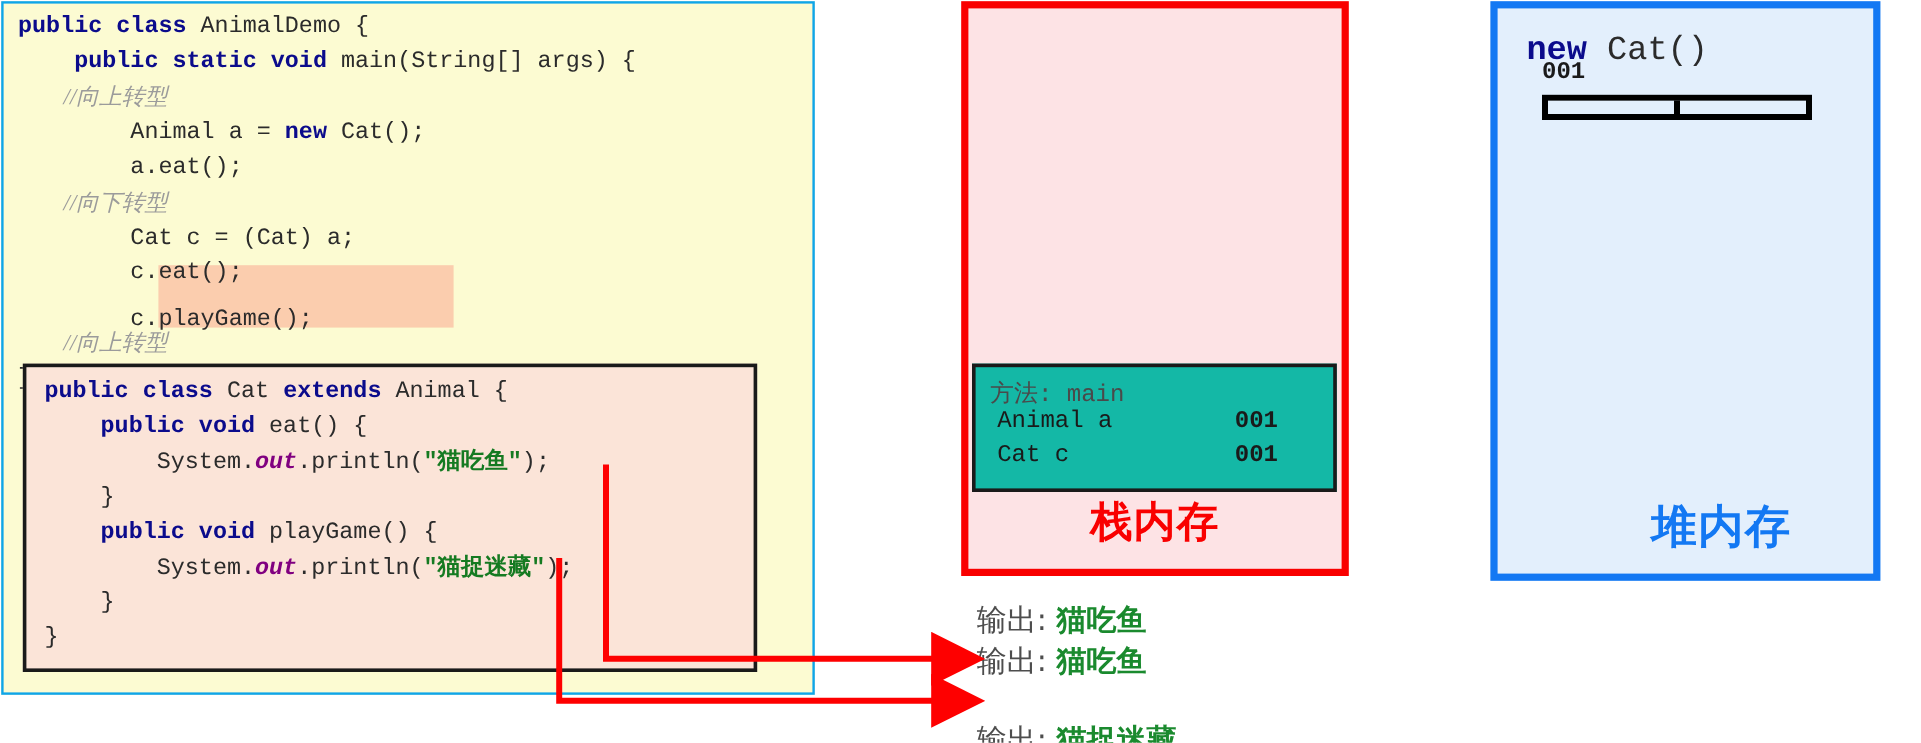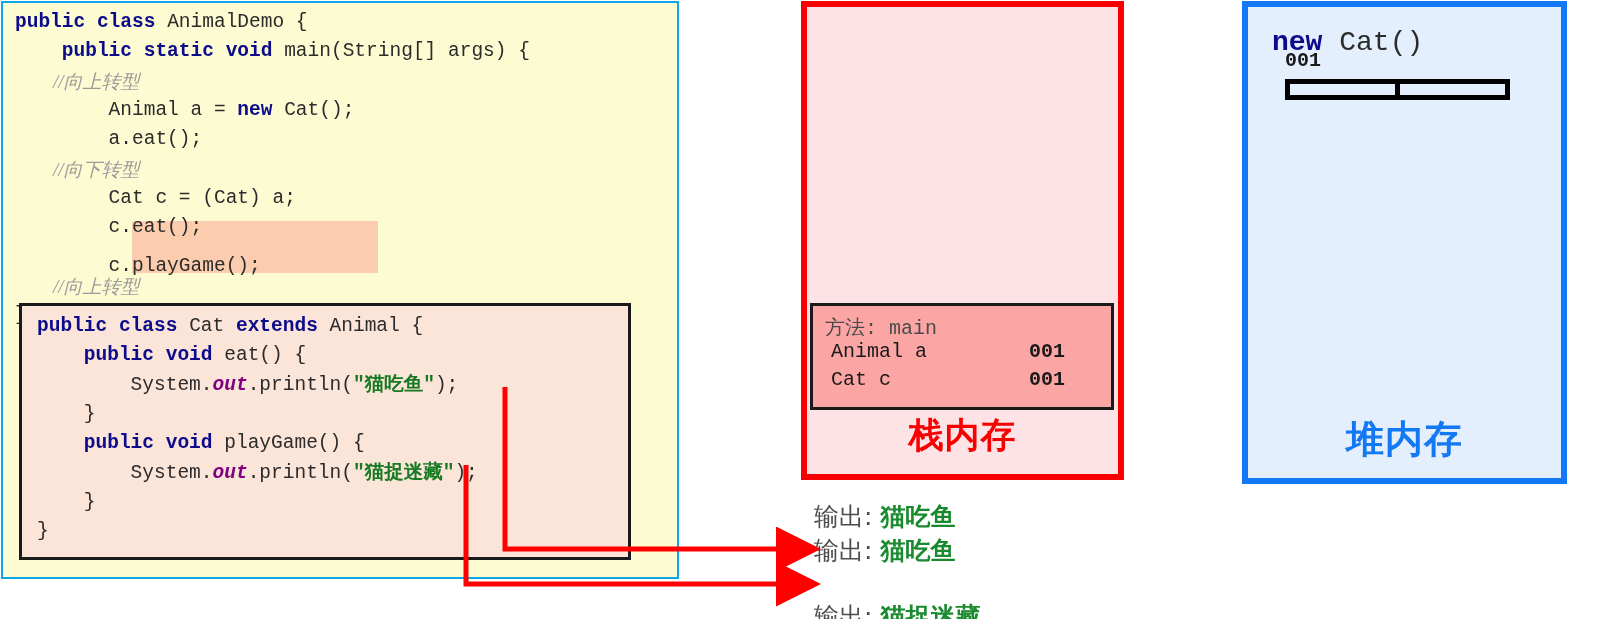--- a/index.html
+++ b/index.html
@@ -60,21 +60,21 @@
   #stack-panel {
     left: 801px; top: 1px;
     width: 323px; height: 479px;
     background: #fde3e5;
     border: 6px solid #f90000;
     box-sizing: border-box;
   }
   #stack-frame {
     left: 810px; top: 303px;
     width: 304px; height: 107px;
-    background: #fca5a5;
+    background: #14b8a6;
     border: 3px solid #1a1a1a;
     box-sizing: border-box;
   }
   .frame-line {
     position: absolute;
     white-space: pre;
     font-family: "Liberation Mono", "DejaVu Sans Mono", monospace;
     font-size: 20px;
     color: #1a1a1a;
   }
@@ -132,20 +132,21 @@
   }
   #heap-label {
     left: 1242px; top: 414px;
     width: 325px;
     text-align: center;
     font-size: 38px;
     font-weight: bold;
     color: #1378f3;
     font-family: Liberation Mono, monospace;
     letter-spacing: 1px;
+    padding-left: 30px;
   }
 
   
   .out-line {
     position: absolute;
     left: 814px;
     font-size: 25px;
     font-family: "DejaVu Sans", sans-serif;
     white-space: pre;
     color: #4d4d4d;

